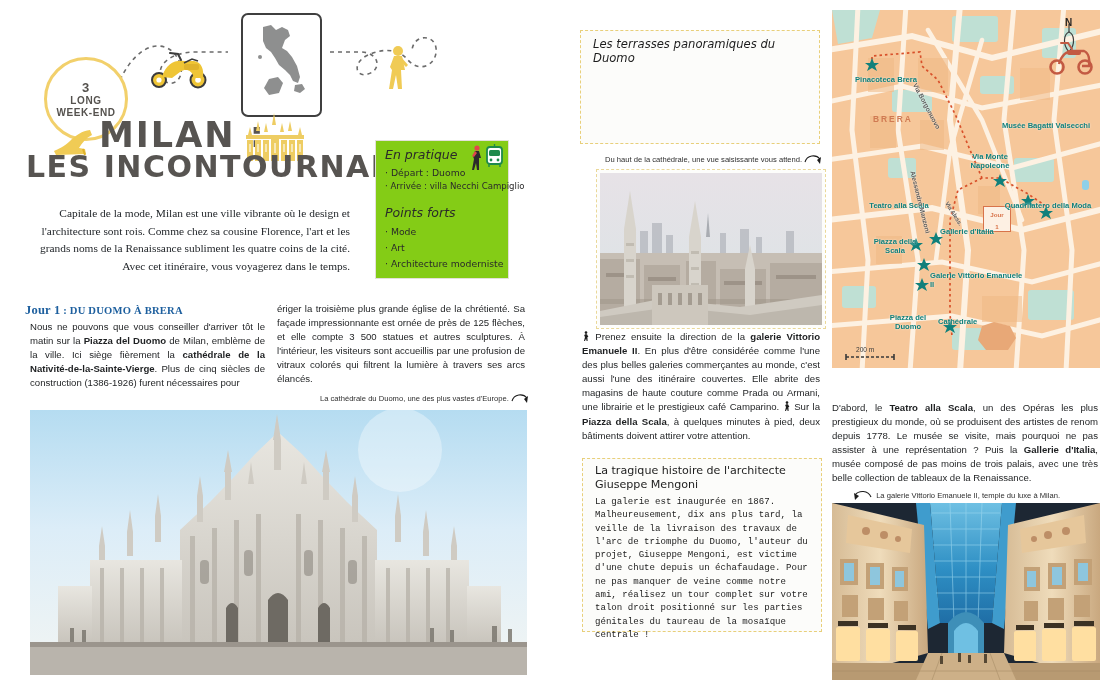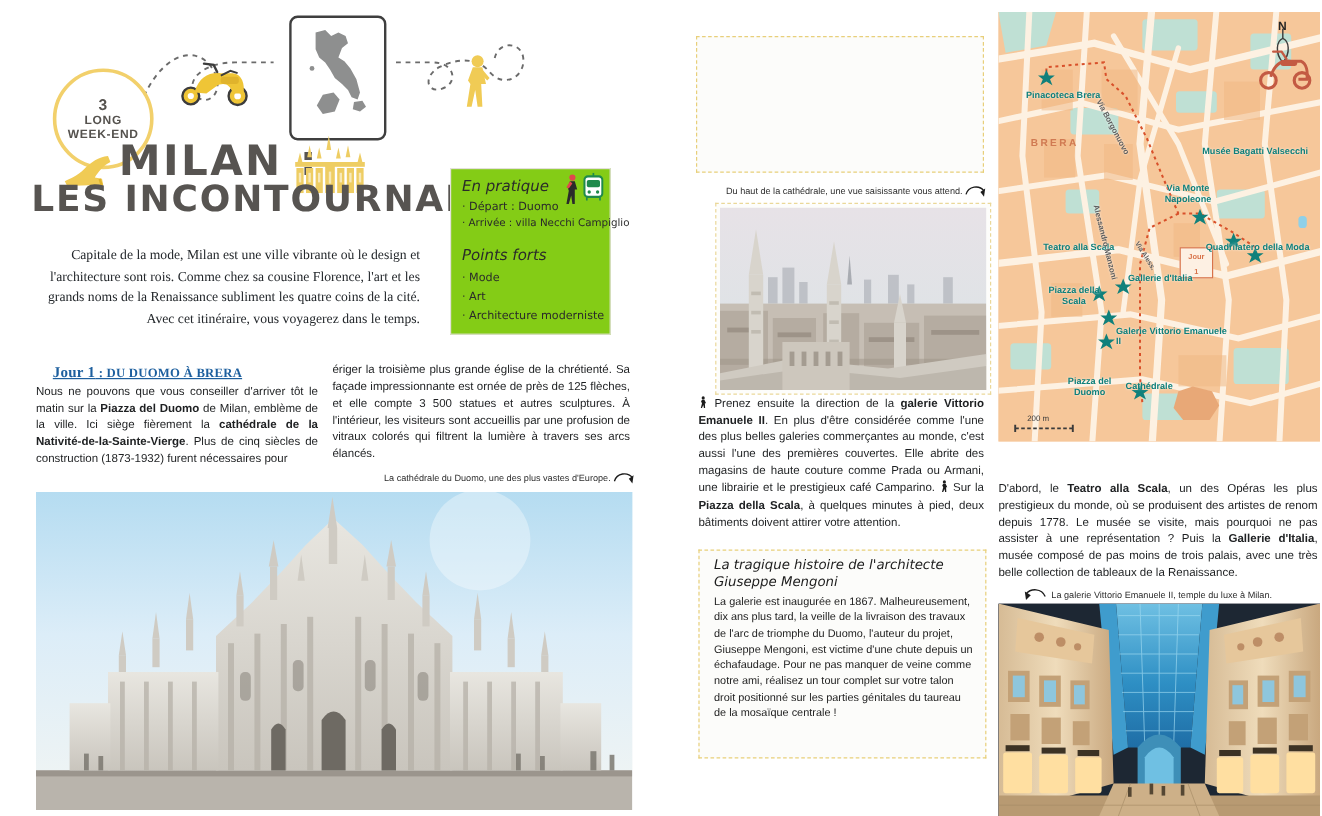--- a/index.html
+++ b/index.html
@@ -74,23 +74,23 @@
   .pratique .li{
     position:absolute;left:9px;font-size:9.3px;color:#2a2a2a;
     font-family:"DejaVu Sans", sans-serif;white-space:nowrap;
   }
   .pratique h4.pf{top:64px;}
   .ped-ic{position:absolute;left:93px;top:4px;width:14px;height:26px;}
   .tram-ic{position:absolute;left:110px;top:3px;width:17px;height:24px;}
 
   
   .day-head{
-    position:absolute;left:44px;top:303px;width:260px;
+    position:absolute;left:25px;top:303px;width:260px;
     font-family:"Liberation Serif", serif;font-weight:700;color:#1d5f9e;
-    font-size:12.5px;letter-spacing:.2px;text-decoration:underline;
+    font-size:12.5px;letter-spacing:.2px;
   }
   .day-head .sc{font-size:10.6px;}
   .body-col{
     font-family:"Liberation Sans", sans-serif;font-size:9.6px;line-height:14.1px;
     text-align:justify;color:#1e2022;
   }
   .lc1{position:absolute;left:30px;top:320px;width:235px;}
   .lc2{position:absolute;left:277px;top:302px;width:248px;}
 
   
@@ -126,26 +126,26 @@
     background:linear-gradient(to bottom,#e3dfe6 0%,#dfe2e6 45%,#c8c2bb 100%);
     border:3px solid #fdfdfb;outline:1px dashed #ead899;
   }
   .mid-text{
     position:absolute;left:582px;top:330px;width:238px;
     font-family:"Liberation Sans", sans-serif;font-size:9.6px;line-height:14.1px;
     text-align:justify;color:#1e2022;
   }
   .note2{left:582px;top:458px;width:238px;height:172px;}
   .note2 .note-title2{
-    position:absolute;left:12px;top:5px;width:214px;font-size:11.1px;font-style:italic;
+    position:absolute;left:12px;top:5px;width:214px;font-size:11.1px;
     color:#1d1d1d;line-height:14px;font-family:"DejaVu Sans", sans-serif;
   }
   .note2 .note-body2{
     position:absolute;left:12px;top:36px;width:216px;font-size:9.1px;line-height:13.3px;
-    color:#232323;font-family:Liberation Sans, sans-serif;
+    color:#232323;font-family:Liberation Mono, monospace;
   }
 
   
   .col-right{position:absolute;left:830px;top:0;width:272px;height:680px;}
   .map{
     position:absolute;left:832px;top:10px;width:268px;height:358px;overflow:hidden;
     background:#f6c79a;
   }
   .map-label{
     position:absolute;color:#0f7f7a;font-weight:700;font-size:7.6px;line-height:8.6px;
@@ -288,21 +288,21 @@
       <h4 class="pf">Points forts</h4>
       <div class="li" style="top:85px">· Mode</div>
       <div class="li" style="top:101px">· Art</div>
       <div class="li" style="top:117px">· Architecture moderniste</div>
     </div>
 
     <div class="day-head">
       <span>Jour 1</span><span class="sc" style="text-transform:uppercase"> : du Duomo à Brera</span>
     </div>
 
-    <div class="body-col lc1"><span>Nous ne pouvons que vous conseiller d'arriver tôt le matin sur la </span><b>Piazza del Duomo</b><span> de Milan, emblème de la ville. Ici siège fièrement la </span><b>cathédrale de la Nativité-de-la-Sainte-Vierge</b><span>. Plus de cinq siècles de construction (1873-1932) furent nécessaires pour</span></div>
+    <div class="body-col lc1"><span>Nous ne pouvons que vous conseiller d'arriver tôt le matin sur la </span><b>Piazza del Duomo</b><span> de Milan, emblème de la ville. Ici siège fièrement la </span><b>cathédrale de la Nativité-de-la-Sainte-Vierge</b><span>. Plus de cinq siècles de construction (1386-1926) furent nécessaires pour</span></div>
 
     <div class="body-col lc2">ériger la troisième plus grande église de la chrétienté. Sa façade impressionnante est ornée de près de 125 flèches, et elle compte 3 500 statues et autres sculptures. À l'intérieur, les visiteurs sont accueillis par une profusion de vitraux colorés qui filtrent la lumière à travers ses arcs élancés.</div>
 
     <div class="cap cap-duomo">
       <span>La cathédrale du Duomo, une des plus vastes d'Europe.</span>
       <svg width="20" height="13" style="vertical-align:-4px" viewBox="0 0 20 13">
         <path d="M1 9 C3 2 12 1 16 6" fill="none" stroke="#1c1c1c" stroke-width="1.1"></path>
         <path d="M16 11 L17 4 L13 7 Z" fill="#1c1c1c"></path>
       </svg>
     </div>
@@ -406,20 +406,21 @@
         </g>
 
         <circle cx="370" cy="40" r="42" fill="#ffffff" opacity=".35"></circle>
       </svg>
     </div>
   </div>
 
   <div class="col-mid"></div>
 
   <div class="noteboxout note1">
+    <div class="note-title">Les terrasses panoramiques du Duomo</div>
   </div>
 
   <div class="cap cap-terrasse">
     <span>Du haut de la cathédrale, une vue saisissante vous attend.</span>
     <svg width="20" height="13" style="vertical-align:-4px" viewBox="0 0 20 13">
       <path d="M1 9 C3 2 12 1 16 6" fill="none" stroke="#1c1c1c" stroke-width="1.1"></path>
       <path d="M16 11 L17 4 L13 7 Z" fill="#1c1c1c"></path>
     </svg>
   </div>
 
@@ -490,21 +491,21 @@
         <rect x="98" y="120" width="4" height="12"></rect>
       </g>
     </svg>
   </div>
 
   <div class="mid-text">
     <svg width="8" height="10" style="vertical-align:-1px" viewBox="0 0 8 10">
       <circle cx="4" cy="1.6" r="1.3" fill="#1c1c1c"></circle>
       <path d="M3 3.2 L5 3.2 L6.4 6 L5.4 6 L5.6 10 L4.6 10 L4.1 7.4 L3 10 L2 10 L3 6 L2.2 4.6 Z" fill="#1c1c1c"></path>
     </svg>
-    <span>Prenez ensuite la direction de la </span><b>galerie Vittorio Emanuele II</b><span>. En plus d'être considérée comme l'une des plus belles galeries commerçantes au monde, c'est aussi l'une des premières couvertes. Elle abrite des magasins de haute couture comme Prada ou Armani, une librairie et le prestigieux café Camparino.</span>
+    <span>Prenez ensuite la direction de la </span><b>galerie Vittorio Emanuele II</b><span>. En plus d'être considérée comme l'une des plus belles galeries commerçantes au monde, c'est aussi l'une des itinéraire couvertes. Elle abrite des magasins de haute couture comme Prada ou Armani, une librairie et le prestigieux café Camparino.</span>
     <svg width="8" height="10" style="vertical-align:-1px" viewBox="0 0 8 10">
       <circle cx="4" cy="1.6" r="1.3" fill="#1c1c1c"></circle>
       <path d="M3 3.2 L5 3.2 L6.4 6 L5.4 6 L5.6 10 L4.6 10 L4.1 7.4 L3 10 L2 10 L3 6 L2.2 4.6 Z" fill="#1c1c1c"></path>
     </svg>
     <span>Sur la </span><b>Piazza della Scala</b><span>, à quelques minutes à pied, deux bâtiments doivent attirer votre attention.</span>
   </div>
 
   <div class="noteboxout note2">
     <div class="note-title2">La tragique histoire de l'architecte Giuseppe Mengoni</div>
     <div class="note-body2">La galerie est inaugurée en 1867. Malheureusement, dix ans plus tard, la veille de la livraison des travaux de l'arc de triomphe du Duomo, l'auteur du projet, Giuseppe Mengoni, est victime d'une chute depuis un échafaudage. Pour ne pas manquer de veine comme notre ami, réalisez un tour complet sur votre talon droit positionné sur les parties génitales du taureau de la mosaïque centrale !</div>
@@ -594,21 +595,21 @@
       <circle cx="9" cy="27" r="6.5" fill="none" stroke="#c35a43" stroke-width="2.6"></circle>
       <circle cx="37" cy="27" r="6.5" fill="none" stroke="#c35a43" stroke-width="2.6"></circle>
       <path d="M11 24 C14 13 20 10 28 11 L36 11 C41 13 42 20 41 26 L34 26" fill="none" stroke="#c35a43" stroke-width="2.4"></path>
       <path d="M24 9 L20 3 L13 3" stroke="#c35a43" stroke-width="2" fill="none" stroke-linecap="round"></path>
       <rect x="19" y="10" width="14" height="5" rx="2" fill="#c35a43"></rect>
     </svg>
 
     
     <div class="north-n" style="left:233px;top:7px">N</div>
     
-    <div class="brera-lbl" style="left:27px;top:104px">BRERA</div>
+    <div class="brera-lbl" style="left:41px;top:104px">BRERA</div>
     
     <div class="scale-txt" style="left:24px;top:336px">200 m</div>
 
     
     <div class="jour-flag" style="left:151px;top:196px">
       <span>Jour</span>
       <span>1</span>
     </div>
 
     

